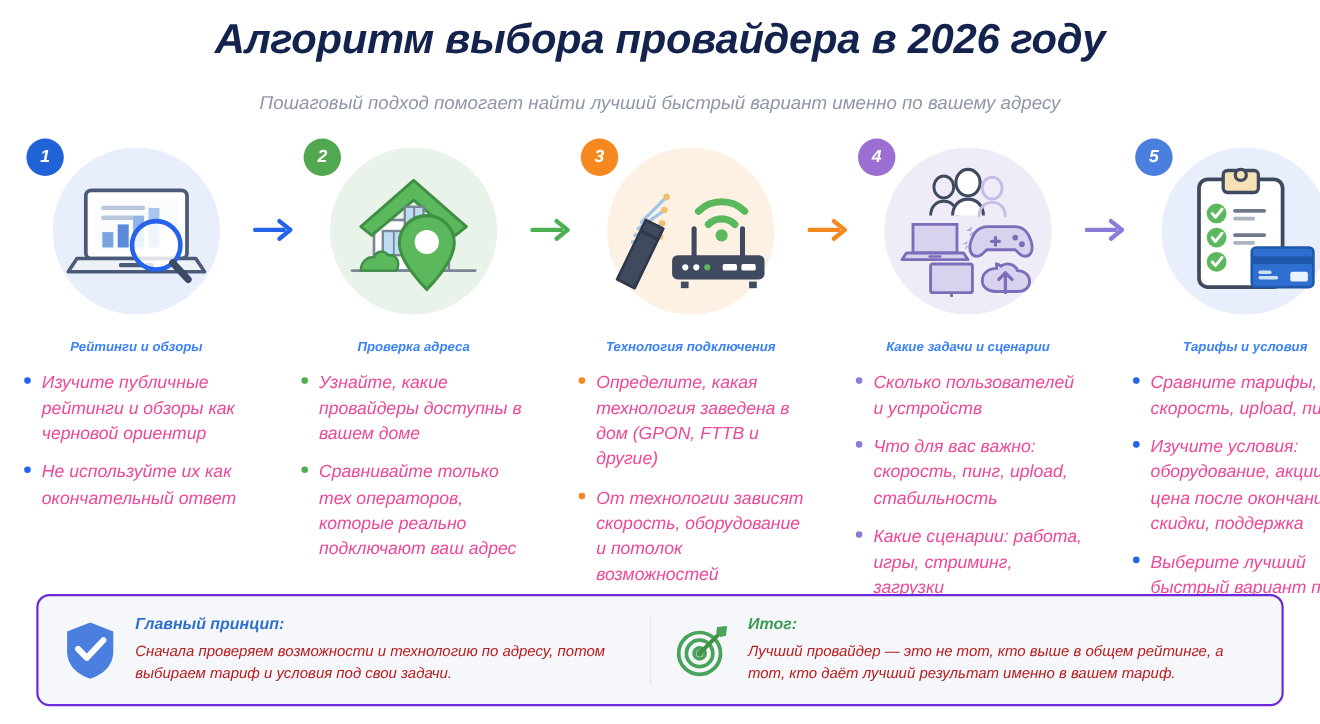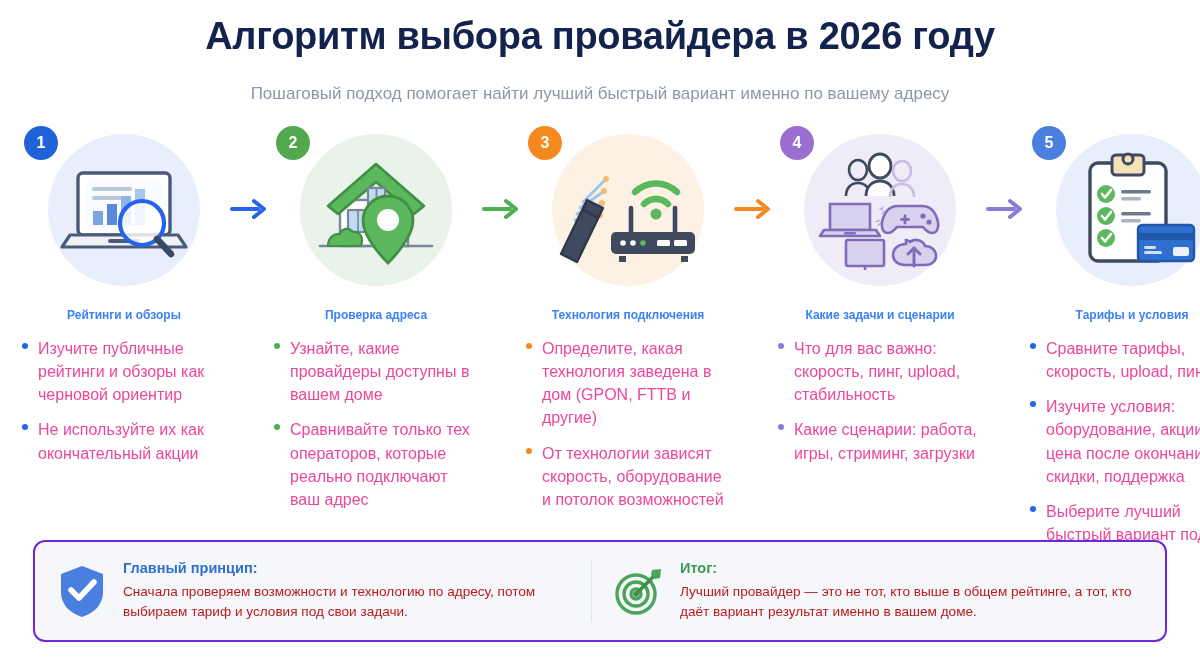--- a/index.html
+++ b/index.html
@@ -16,20 +16,21 @@
     background: #ffffff;
     color: #1f2937;
     -webkit-font-smoothing: antialiased;
   }
 
   .page {
     position: relative;
     width: 1200px;
     height: 658px;
     background: #ffffff;
+    font-style: italic;
   }
 
   
   .header {
     padding-top: 14px;
     text-align: center;
   }
   .page-title {
     font-size: 38px;
     font-weight: 700;
@@ -209,21 +210,21 @@
           <rect x="77" y="38" width="10" height="36" fill="#a8c6ee"></rect>
           <path d="M12 84h108l8 12H4z" fill="#eef2f8" stroke="#4a5a78" stroke-width="3.2" stroke-linejoin="round"></path>
           <rect x="50" y="88" width="32" height="4" rx="2" fill="#4a5a78"></rect>
           <circle cx="84" cy="72" r="22" fill="#ffffff" fill-opacity="0.82" stroke="#2563eb" stroke-width="4.2"></circle>
           <line x1="99" y1="88" x2="113" y2="103" stroke="#3b4a63" stroke-width="6.5" stroke-linecap="round"></line>
         </svg>
       </div>
       <div class="step-title">Рейтинги и обзоры</div>
       <ul class="bullets" style="--dotcolor:#2563eb">
         <li>Изучите публичные рейтинги и обзоры как черновой ориентир</li>
-        <li>Не используйте их как окончательный акции</li>
+        <li>Не используйте их как окончательный ответ</li>
       </ul>
     </div>
 
     <div class="arrow-cell">
       <svg width="40" height="22" viewBox="0 0 40 22">
         <line x1="2" y1="11" x2="28" y2="11" stroke="#2563eb" stroke-width="4" stroke-linecap="round"></line>
         <polyline points="24,3 34,11 24,19" fill="none" stroke="#2563eb" stroke-width="4" stroke-linecap="round" stroke-linejoin="round"></polyline>
       </svg>
     </div>
 
@@ -344,20 +345,21 @@
           <circle cx="119" cy="74" r="2.6" fill="#7d6db8"></circle>
           <rect x="36" y="92" width="38" height="26" rx="2" fill="#d9d2ef" stroke="#7d6db8" stroke-width="2.6"></rect>
           <line x1="55" y1="118" x2="55" y2="122" stroke="#7d6db8" stroke-width="2.6"></line>
           <path d="M96 96c-8 0-13 5-13 11 0 6 5 10 12 10h20c7 0 11-4 11-9 0-6-5-10-11-10-2-6-10-8-15-4-1-1-2-2-4-2z" fill="#d9d2ef" stroke="#7d6db8" stroke-width="2.6"></path>
           <line x1="104" y1="118" x2="104" y2="100" stroke="#7d6db8" stroke-width="3" stroke-linecap="round"></line>
           <polyline points="98,106 104,100 110,106" fill="none" stroke="#7d6db8" stroke-width="3" stroke-linecap="round" stroke-linejoin="round"></polyline>
         </svg>
       </div>
       <div class="step-title">Какие задачи и сценарии</div>
       <ul class="bullets" style="--dotcolor:#8b7bd8">
+        <li>Сколько пользователей и устройств</li>
         <li>Что для вас важно: скорость, пинг, upload, стабильность</li>
         <li>Какие сценарии: работа, игры, стриминг, загрузки</li>
       </ul>
     </div>
 
     <div class="arrow-cell">
       <svg width="40" height="22" viewBox="0 0 40 22">
         <line x1="2" y1="11" x2="28" y2="11" stroke="#8b7bd8" stroke-width="4" stroke-linecap="round"></line>
         <polyline points="24,3 34,11 24,19" fill="none" stroke="#8b7bd8" stroke-width="4" stroke-linecap="round" stroke-linejoin="round"></polyline>
       </svg>
@@ -423,18 +425,18 @@
           <circle cx="22" cy="28" r="19" fill="none" stroke="#4aa35a" stroke-width="3.4"></circle>
           <circle cx="22" cy="28" r="12" fill="none" stroke="#4aa35a" stroke-width="3.4"></circle>
           <circle cx="22" cy="28" r="5" fill="none" stroke="#4aa35a" stroke-width="3.4"></circle>
           <circle cx="22" cy="28" r="3" fill="#4aa35a"></circle>
           <line x1="22" y1="28" x2="40" y2="10" stroke="#3f8f45" stroke-width="3.6" stroke-linecap="round"></line>
           <path d="M38 4 L47 3 L46 12 L41 13 L37 9 Z" fill="#4aa35a"></path>
         </svg>
       </div>
       <div class="note-body">
         <div class="note-label green">Итог:</div>
-        <div class="note-text">Лучший провайдер — это не тот, кто выше в общем рейтинге, а тот, кто даёт вариант результат именно в вашем доме.</div>
+        <div class="note-text">Лучший провайдер — это не тот, кто выше в общем рейтинге, а тот, кто даёт лучший результат именно в вашем тариф.</div>
       </div>
     </div>
 
   </div>
 </div>
 
 </body></html>

